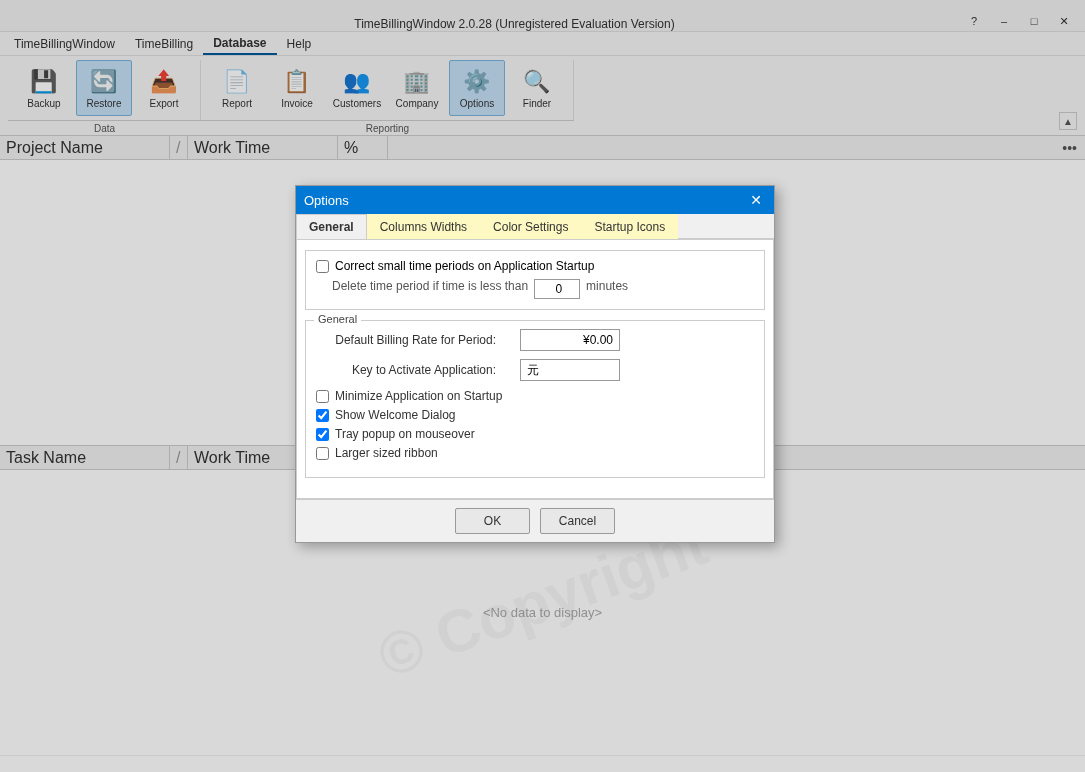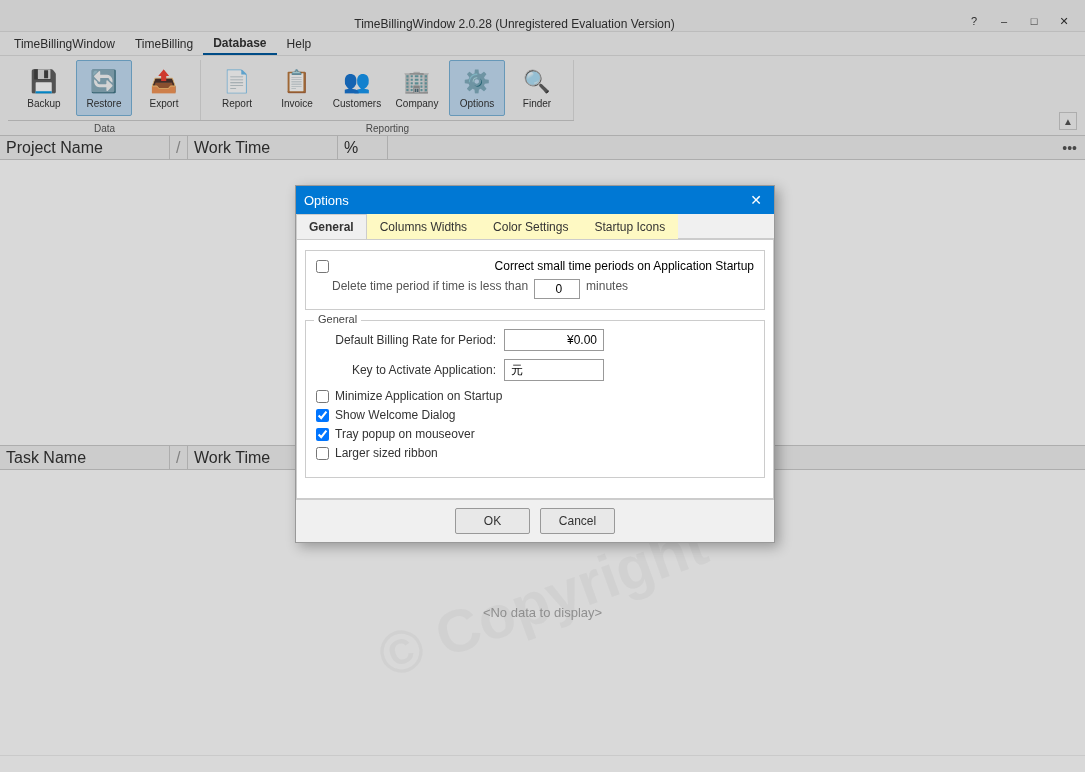--- a/index.html
+++ b/index.html
@@ -300,21 +300,20 @@
       border: 1px solid #ccc;
       padding: 8px 10px 10px;
       margin-bottom: 10px;
       position: relative;
     }
     .checkbox-row {
       display: flex;
       align-items: center;
       gap: 6px;
       margin-bottom: 6px;
-      justify-content: space-between;
     }
     .checkbox-row input[type="checkbox"] {
       margin: 0;
     }
     .delete-row {
       display: flex;
       align-items: flex-start;
       gap: 6px;
       padding-left: 16px;
       color: #555;
@@ -340,21 +339,21 @@
       top: -8px;
       left: 8px;
       background: white;
       padding: 0 4px;
       font-size: 11px;
       color: #444;
     }
     .form-row {
       display: flex;
       align-items: center;
-      gap: 8px;
+      gap: 24px;
       margin-bottom: 8px;
     }
     .form-label {
       font-size: 12px;
       color: #333;
       min-width: 180px;
       text-align: right;
     }
     .form-input {
       height: 22px;

